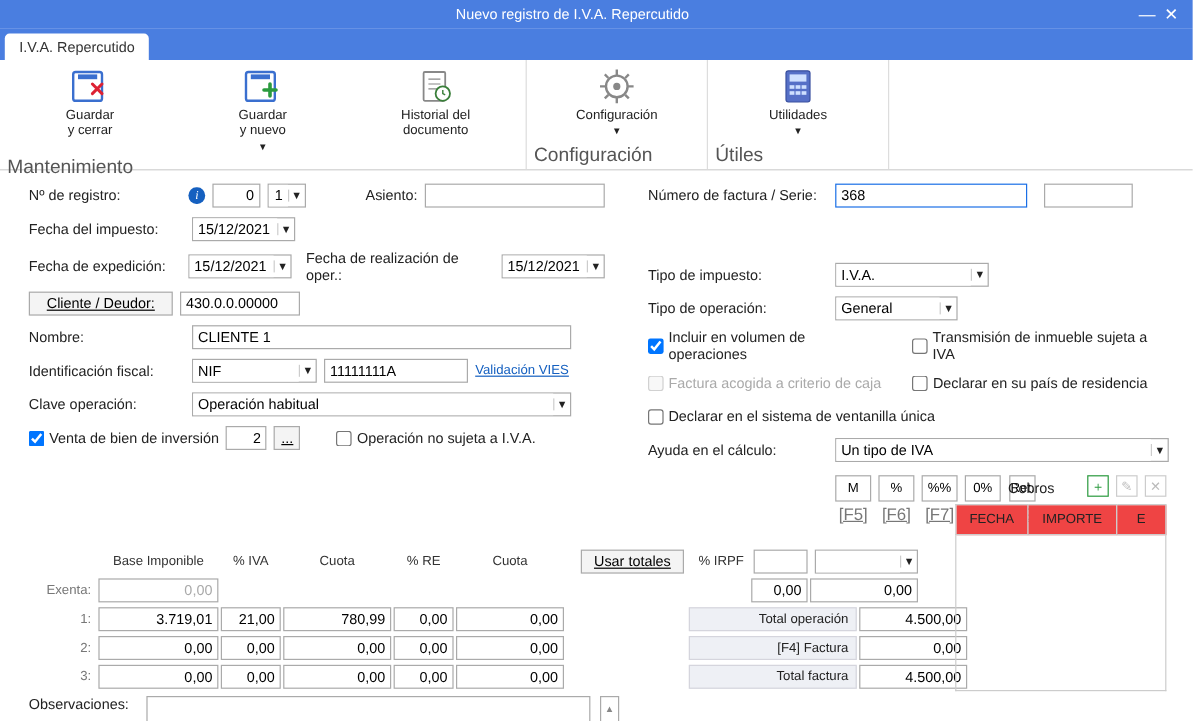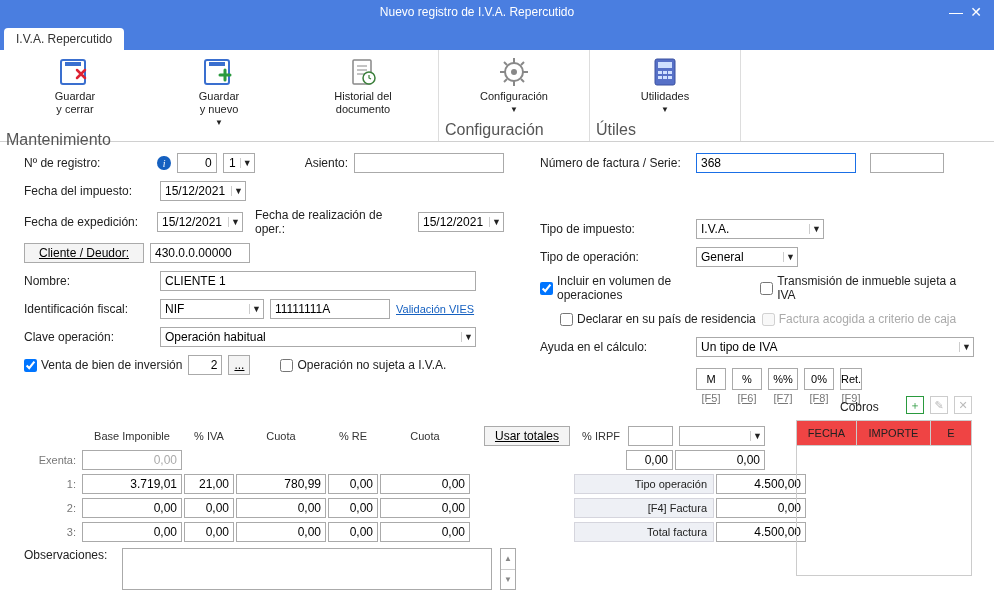--- a/index.html
+++ b/index.html
@@ -27,21 +27,21 @@
 .btn { border: 1px solid #aaa; background: #f4f4f4; height: 20px; padding: 0 8px; cursor: pointer; font-size: 12px; text-decoration: underline; }
 .dd { display:inline-flex; align-items:center; border:1px solid #aaa; height:20px; background:#fff; }
 .dd input { border:none; height:18px; }
 .dd .car { width:14px; text-align:center; font-size:9px; border-left:1px solid #ccc; cursor:pointer; }
 .chk { display: inline-flex; align-items: center; gap: 4px; font-size: 12px; }
 .chk input { width: 13px; height: 13px; }
 .link { color: #1560c0; text-decoration: underline; cursor: pointer; font-size: 11px; }
 .calcstrip { display:flex; gap:6px; margin-top:4px; }
 .calcstrip .group { display:flex; flex-direction:column; align-items:center; }
 .calcstrip .cbt { border:1px solid #aaa; width:30px; height:22px; font-size:11px; background:#fff; cursor:pointer; }
-.calcstrip .fk { font-size:11px; color:#777; text-decoration:underline; margin-top:2px;}
+.calcstrip .fk { font-size:14px; color:#777; text-decoration:underline; margin-top:2px;}
 .calcstrip .ret { width:22px; }
 .gridarea { padding: 6px 20px 10px 24px; }
 .ghdr, .grow { display:flex; align-items:center; gap:2px; margin-bottom:4px; }
 .ghdr div { font-size:11px; color:#333; text-align:center; }
 .cbase{width:100px;} .civa{width:50px;} .ccuota{width:90px;} .cre{width:50px;} .ccuota2{width:90px;} .cirpf{width:50px;} .cin7{width:45px;} .cin8{width:90px;}
 .grow .rl { width:56px; text-align:right; font-size:11px; color:#777; padding-right:4px; }
 .grow input { height:20px; }
 .totlbl { width:140px; text-align:right; font-size:11px; color:#222; padding-right:6px; background:#eef0f5; height:20px; display:flex; align-items:center; justify-content:flex-end; border:1px solid #d5d5dd;}
 .totval { width:90px; }
 .obs { display:flex; align-items:flex-start; gap:8px; margin-top:6px; }
@@ -263,27 +263,33 @@
       <label class="chk">
           <input type="checkbox" checked="" style="">
           <span>Incluir en volumen de operaciones</span>
         </label>
       <label class="chk" style="margin-left:18px">
           <input type="checkbox" style="">
           <span>Transmisión de inmueble sujeta a IVA</span>
         </label>
     </div>
     <div class="row">
+      <label class="chk disabled">
+          <input type="checkbox" disabled="" style="">
+          <span>Factura acogida a criterio de caja</span>
+        </label>
       <label class="chk" style="margin-left:20px">
           <input type="checkbox" style="">
           <span>Declarar en su país de residencia</span>
         </label>
-      <label class="chk disabled">
-          <input type="checkbox" disabled="" style="">
-          <span>Factura acogida a criterio de caja</span>
+    </div>
+    <div class="row">
+      <label class="chk">
+          <input type="checkbox" style="">
+          <span>Declarar en el sistema de ventanilla única</span>
         </label>
     </div>
     <div class="row">
       <span style="width:150px">Ayuda en el cálculo:</span>
       <span class="dd" style="flex:1">
           <input type="text" style="flex: 1 1 0%; width: 260px;" value="Un tipo de IVA">
           <span class="car">▼</span>
         </span>
     </div>
     <div class="row">
@@ -346,21 +352,21 @@
   </div>
 
   <div class="grow">
     <div class="rl">1:</div>
     <input type="text" class="num cbase" value="3.719,01" style="">
     <input type="text" class="num civa" value="21,00" style="">
     <input type="text" class="num ccuota" value="780,99" style="">
     <input type="text" class="num cre" value="0,00" style="">
     <input type="text" class="num ccuota2" value="0,00" style="">
     <div style="width:100px"></div>
-    <div class="totlbl">Tipo operación</div>
+    <div class="totlbl">Total operación</div>
     <input type="text" class="num totval" value="4.500,00" style="">
   </div>
 
   <div class="grow">
     <div class="rl">2:</div>
     <input type="text" class="num cbase" value="0,00" style="">
     <input type="text" class="num civa" value="0,00" style="">
     <input type="text" class="num ccuota" value="0,00" style="">
     <input type="text" class="num cre" value="0,00" style="">
     <input type="text" class="num ccuota2" value="0,00" style="">

